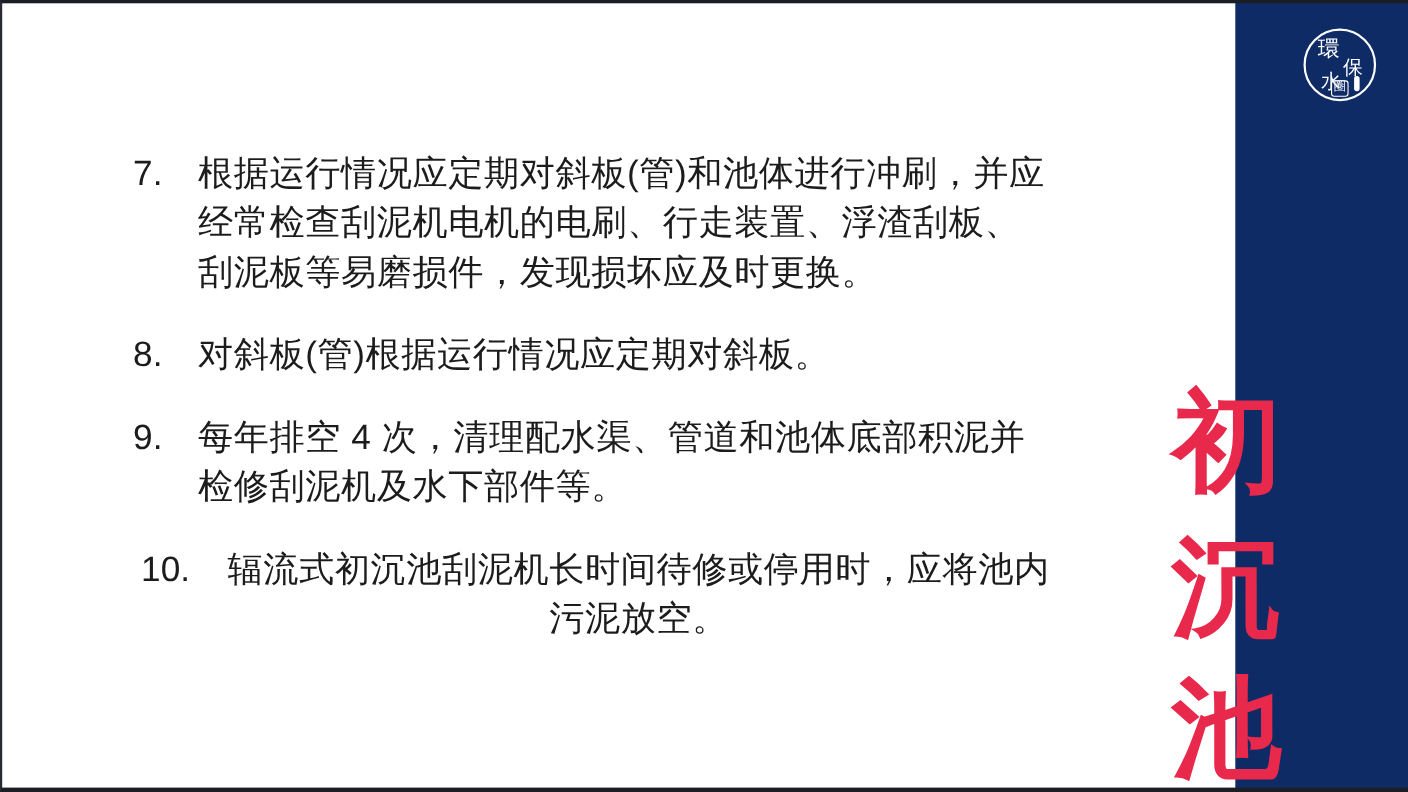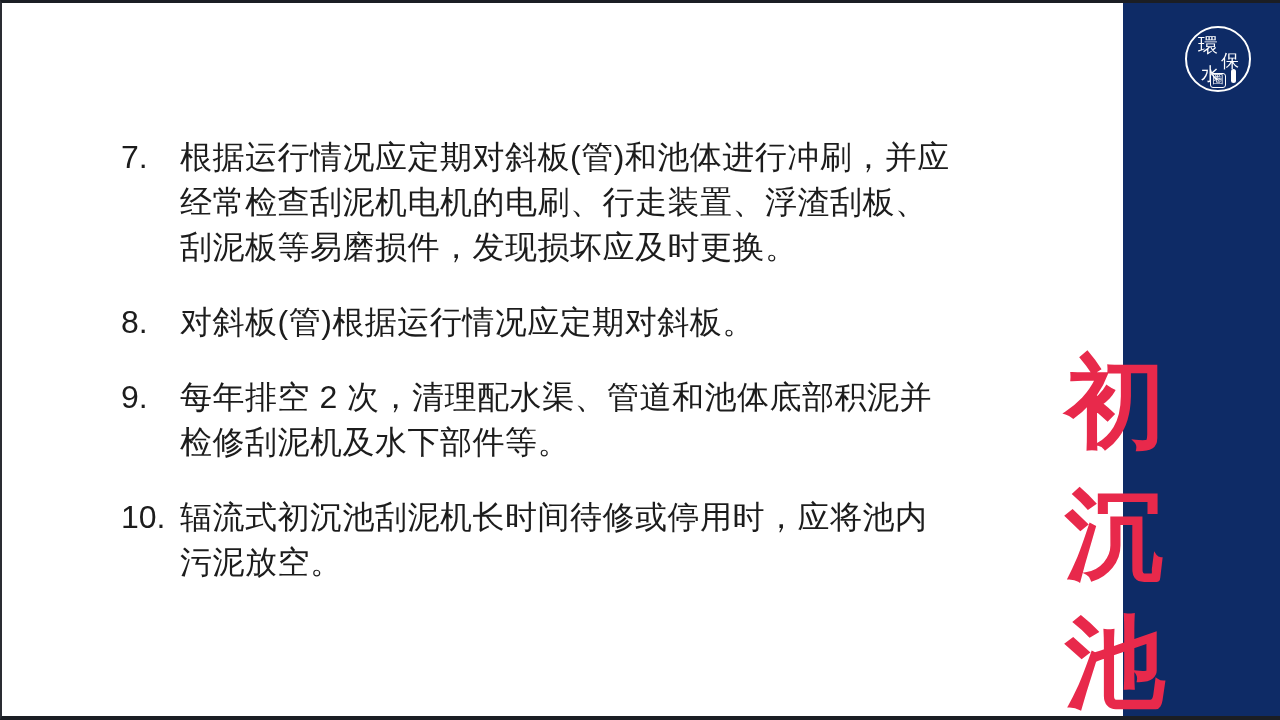--- a/index.html
+++ b/index.html
@@ -79,21 +79,21 @@
     width: 860px;
     z-index: 2;
     color: #1c1c1c;
   }
   .item {
     display: flex;
     margin-bottom: 30px;
     font-size: 32px;
     line-height: 45px;
   }
-  .item:last-child { margin-bottom: 0; }
+  .item:last-child { margin-bottom: 0; text-align: center; }
   .num {
     flex: 0 0 59px;
   }
   .txt {
     flex: 1;
     white-space: pre-line;
     letter-spacing: 0.5px;
   }
   
   .vtitle-char {
@@ -132,21 +132,21 @@
       <span class="txt">根据运行情况应定期对斜板(管)和池体进行冲刷，并应
 经常检查刮泥机电机的电刷、行走装置、浮渣刮板、
 刮泥板等易磨损件，发现损坏应及时更换。</span>
     </div>
     <div class="item">
       <span class="num">8.</span>
       <span class="txt">对斜板(管)根据运行情况应定期对斜板。</span>
     </div>
     <div class="item">
       <span class="num">9.</span>
-      <span class="txt">每年排空 2 次，清理配水渠、管道和池体底部积泥并
+      <span class="txt">每年排空 4 次，清理配水渠、管道和池体底部积泥并
 检修刮泥机及水下部件等。</span>
     </div>
     <div class="item">
       <span class="num">10.</span>
       <span class="txt">辐流式初沉池刮泥机长时间待修或停用时，应将池内
 污泥放空。</span>
     </div>
   </div>
 
   <div class="vtitle-char vchar-0">初</div>

